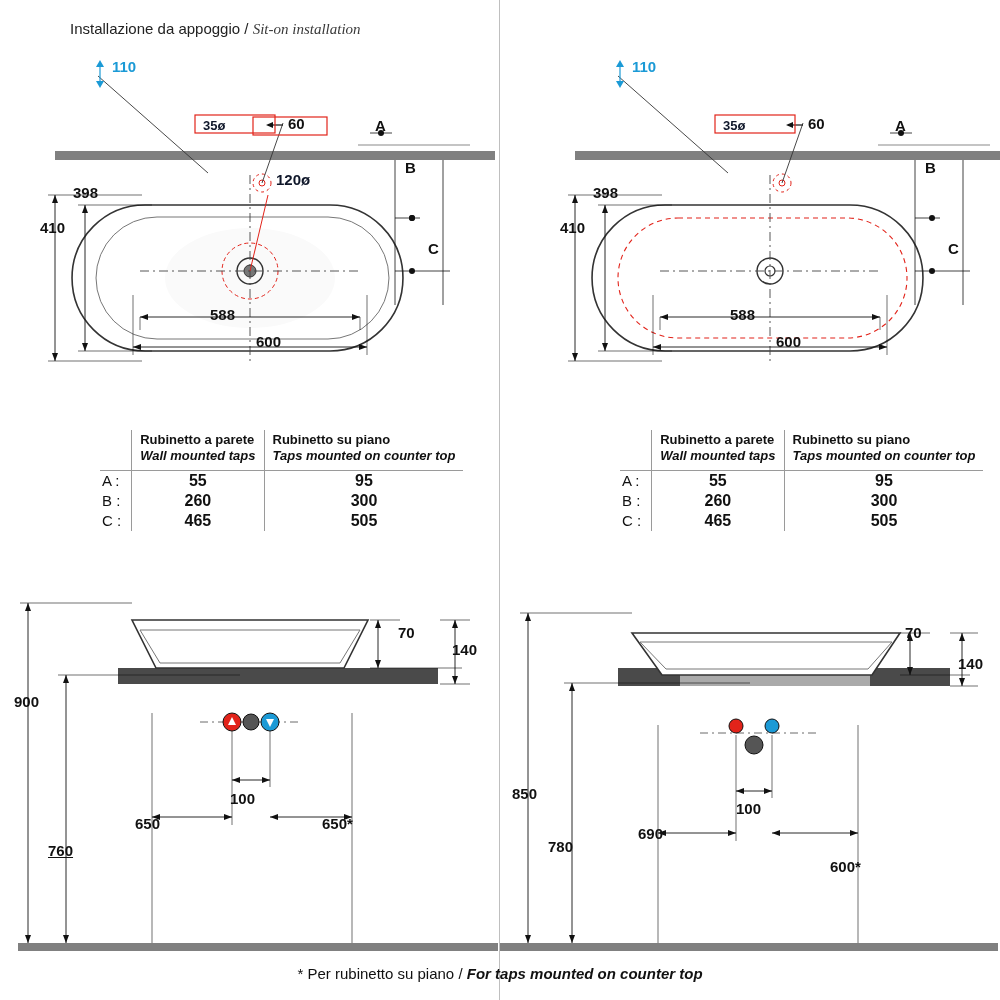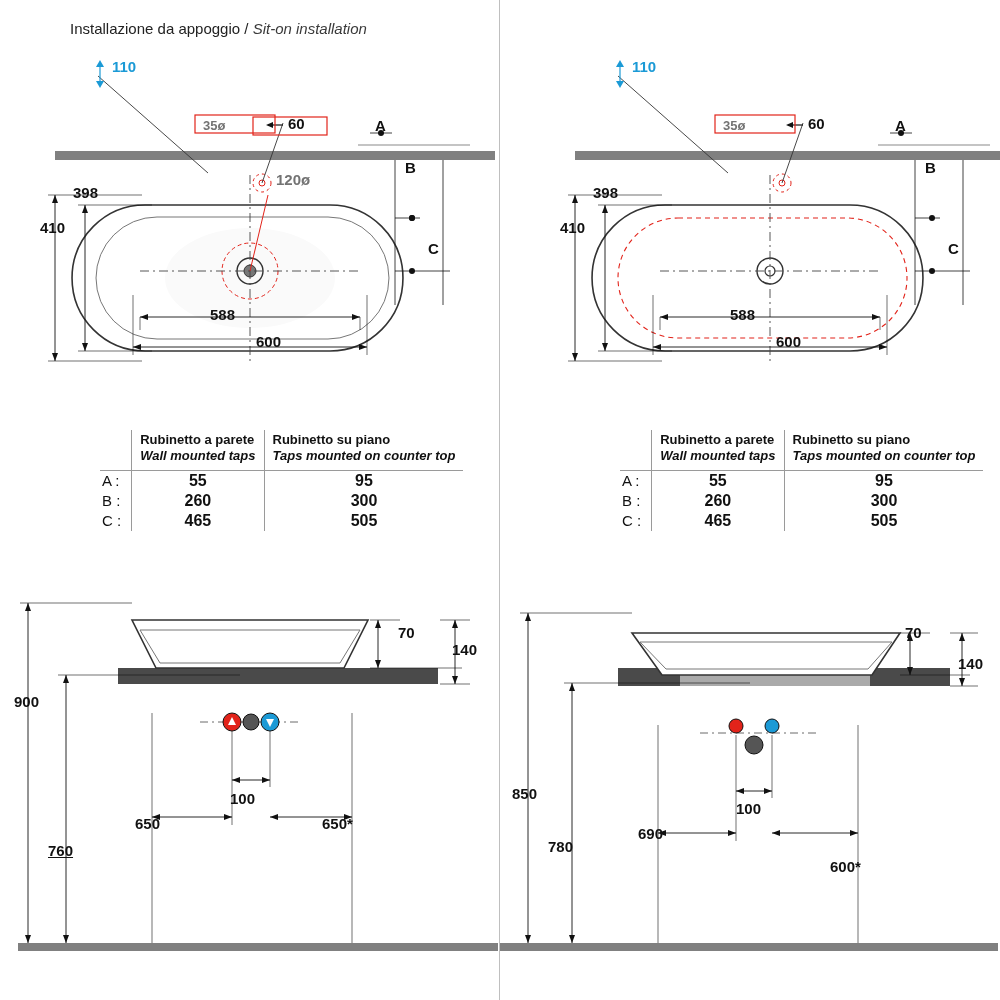--- a/index.html
+++ b/index.html
@@ -8,25 +8,25 @@
     background:#ffffff;
     font-family:"Liberation Sans", sans-serif;
     color:#111;
     overflow:hidden;
     position:relative;
   }
   .sheet{position:absolute;inset:0;}
   .divider{position:absolute;top:0;bottom:0;left:499px;width:1px;background:#bfbfbf;}
   .panel{position:absolute;}
   .ttl{font-size:15px;color:#222;white-space:nowrap;}
-  .ttl i{font-style:italic;color:#3a3a3a;}
+  .ttl i{font-style:italic;color:#3a3a3a;font-family:Liberation Serif, serif;}
   .dim{position:absolute;font-size:15px;font-weight:bold;color:#111;white-space:nowrap;}
   .dim.sm{font-size:13px;}
   .blue{color:#1b9ad6;}
-  .red{color:#737373;}
+  .red{color:#0f172a;}
   .lbl{position:absolute;font-size:15px;font-weight:bold;}
   svg{position:absolute;left:0;top:0;overflow:visible;}
   .tblwrap{position:absolute;font-size:12px;}
   table{border-collapse:collapse;}
   td,th{padding:0;}
   .tbl-head{font-size:13px;line-height:1.25;font-weight:bold;text-align:left;padding:2px 8px 5px 8px;}
   .tbl-head i{font-style:italic;font-weight:bold;}
   .rowlbl{font-size:15px;padding:1px 10px 1px 2px;text-align:left;white-space:nowrap;}
   .cell{font-size:16px;font-weight:bold;text-align:center;padding:1px 12px;}
   .vline{border-left:1px solid #9a9a9a;}
@@ -369,14 +369,17 @@
   </svg>
 
   <div class="dim" style="left:905px;top:624px;">70</div>
   <div class="dim" style="left:958px;top:655px;">140</div>
   <div class="dim" style="left:512px;top:785px;">850</div>
   <div class="dim" style="left:548px;top:838px;">780</div>
   <div class="dim" style="left:736px;top:800px;">100</div>
   <div class="dim" style="left:638px;top:825px;">690</div>
   <div class="dim" style="left:830px;top:858px;">600*</div>
 
+  <div class="footnote">
+    <span class="sta">* </span><span class="sta">Per rubinetto su piano</span><span class="sta"> / </span><i>For taps mounted on counter top</i>
+  </div>
 
 </div>
 
 </body></html>

